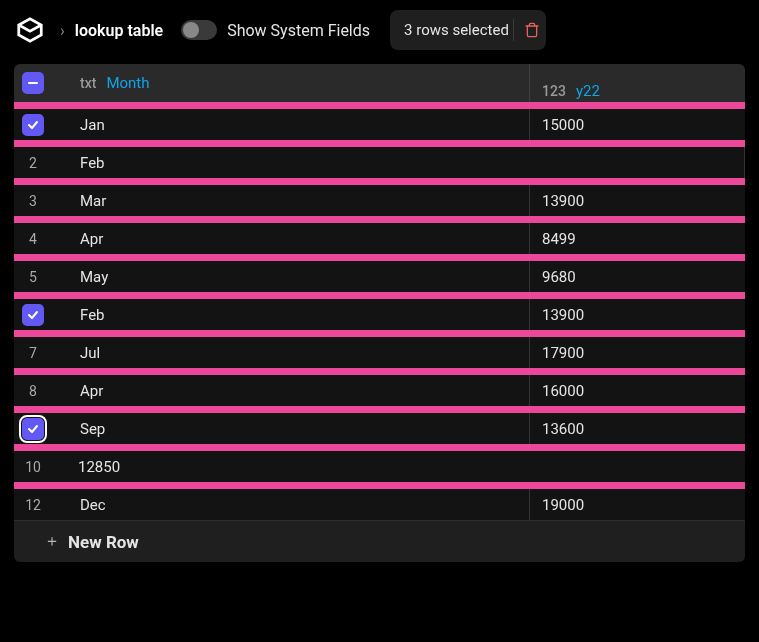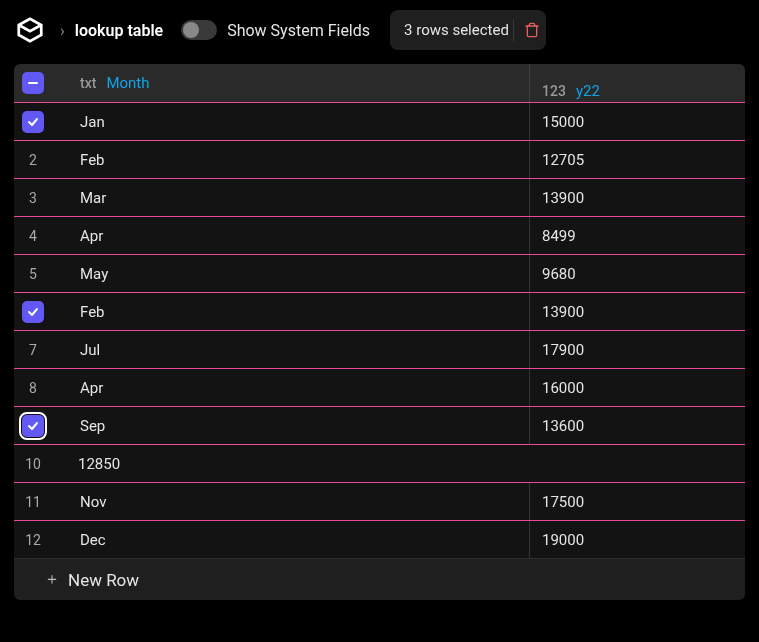--- a/index.html
+++ b/index.html
@@ -150,21 +150,21 @@
     }
     .checkbox.focused {
       background: #6259f5;
       outline: 2px solid #fff;
       outline-offset: 1px;
     }
     .table-row {
       display: flex;
       height: 38px;
       align-items: center;
-      border-top: 1px solid #ec4899;
+      border-top: 7px solid #ec4899;
       background: #131313;
     }
     .row-idx {
       width: 52px;
       text-align: center;
       color: #aaa;
       font-size: 14px;
       padding-right: 14px;
       display: flex;
       justify-content: center;
@@ -196,21 +196,21 @@
       gap: 8px;
       height: 42px;
       background: #1f1f1f;
       padding-left: 30px;
       cursor: pointer;
       border-top: 1px solid #2f2f2f;
       border-radius: 0 0 6px 6px;
     }
     .new-row-text {
       font-size: 17px;
-      font-weight: 400;
+      font-weight: 700;
       color: #e5e5e5;
     }
     .plus-icon {
       font-size: 16px;
       color: #bbb;
     }
   </style>
 </head>
 <body>
 
@@ -268,21 +268,20 @@
               <path d="M3 7 L6 10 L11 4" stroke="#fff" stroke-width="2" fill="none" stroke-linecap="round" stroke-linejoin="round"></path>
             </svg>
           </div>
         </div>
         <div class="cell-month">Jan</div>
         <div class="cell-y22">15000</div>
       </div>
       <div class="table-row">
         <div class="row-idx">2</div>
         <div class="cell-month">Feb</div>
-        <div class="cell-y22">12705</div>
       </div>
       <div class="table-row">
         <div class="row-idx">3</div>
         <div class="cell-month">Mar</div>
         <div class="cell-y22">13900</div>
       </div>
       <div class="table-row">
         <div class="row-idx">4</div>
         <div class="cell-month">Apr</div>
         <div class="cell-y22">8499</div>
@@ -322,25 +321,20 @@
           </div>
         </div>
         <div class="cell-month">Sep</div>
         <div class="cell-y22">13600</div>
       </div>
       <div class="table-row">
         <div class="row-idx">10</div>
         <div class="cell-y22">12850</div>
       </div>
       <div class="table-row">
-        <div class="row-idx">11</div>
-        <div class="cell-month">Nov</div>
-        <div class="cell-y22">17500</div>
-      </div>
-      <div class="table-row">
         <div class="row-idx">12</div>
         <div class="cell-month">Dec</div>
         <div class="cell-y22">19000</div>
       </div>
     </div>
 
   <div class="new-row">
     <span class="plus-icon">＋</span>
     <span class="new-row-text">New Row</span>
   </div>

